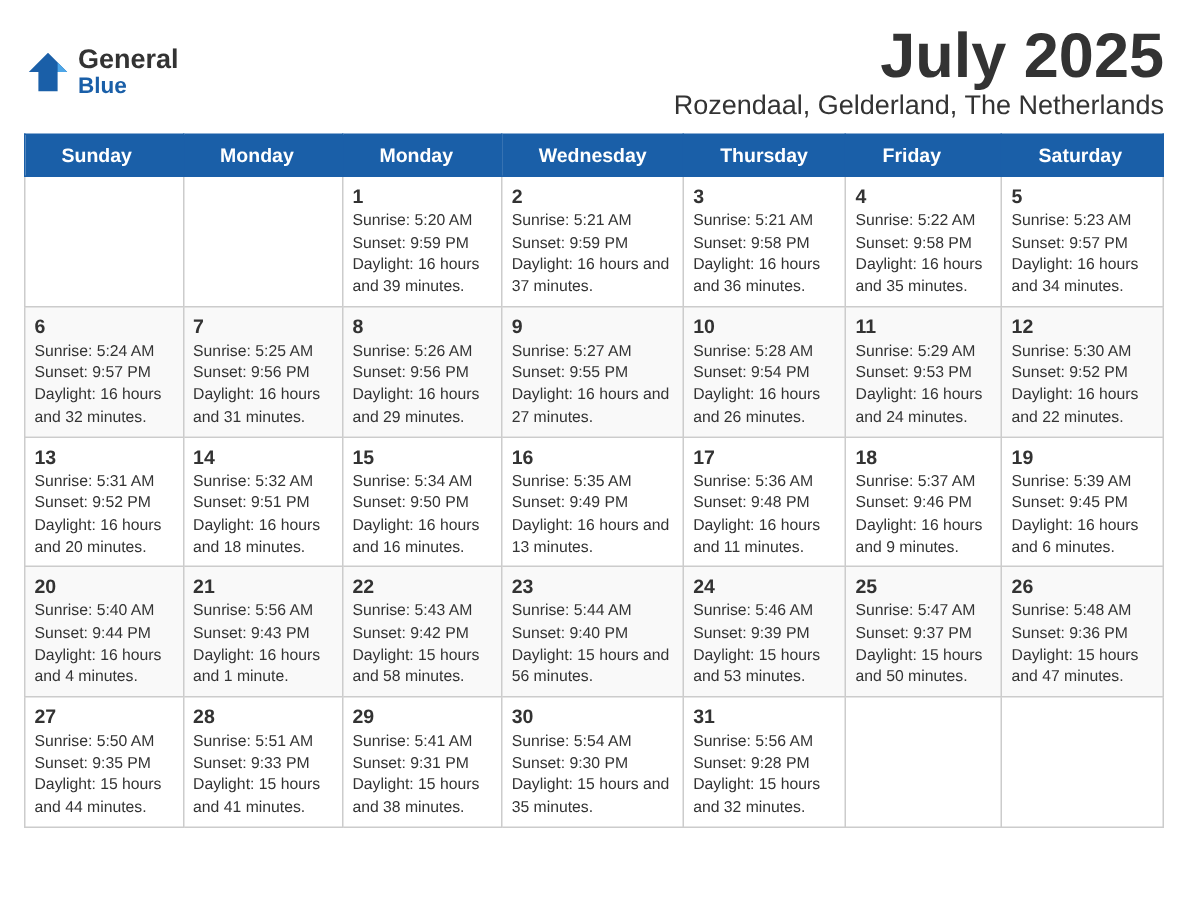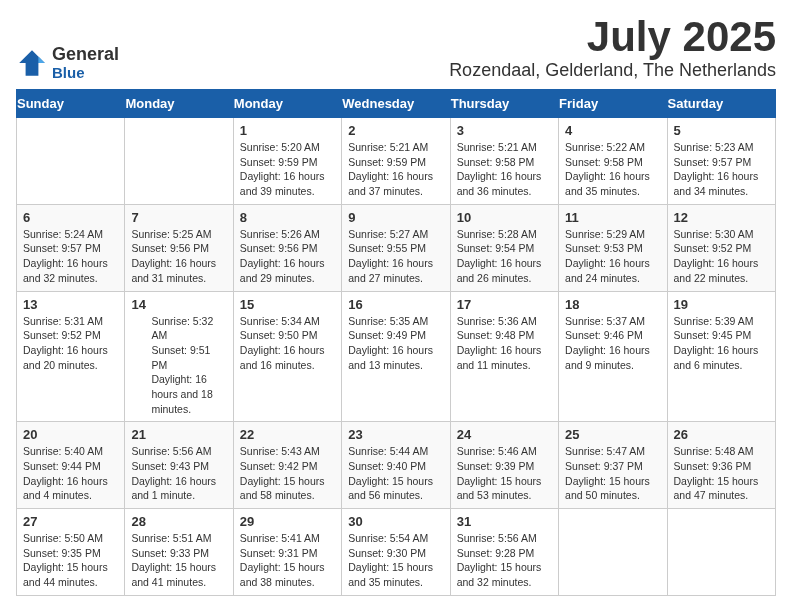--- a/index.html
+++ b/index.html
@@ -6,21 +6,21 @@
     body {
       font-family: Arial, sans-serif;
       background: #fff;
       width: 792px;
       min-height: 612px;
       padding: 16px;
     }
     .header-section {
       display: flex;
       justify-content: space-between;
-      align-items: flex-end;
+      align-items: center;
       margin-bottom: 8px;
     }
     .logo {
       display: flex;
       align-items: center;
       gap: 4px;
     }
     .logo-text {
       display: flex;
       flex-direction: column;
@@ -56,21 +56,21 @@
     }
     .calendar-table {
       width: 100%;
       border-collapse: collapse;
       border: 1px solid #ccc;
     }
     .calendar-table th {
       background-color: #1a5fa8;
       color: #fff;
       text-align: left;
-      padding: 6px 0;
+      padding: 6px 24px;
       font-size: 13px;
       border: 1px solid #1a5fa8;
     }
     .calendar-table td {
       vertical-align: top;
       padding: 5px 6px;
       border: 1px solid #ccc;
       width: calc(100% / 7);
       min-height: 80px;
       font-size: 11px;
@@ -208,21 +208,21 @@
       </tr>
       <tr>
         <td>
           <div class="day-number">13</div>
           <div class="day-info" style="white-space: pre-line;">Sunrise: 5:31 AM
 Sunset: 9:52 PM
 Daylight: 16 hours and 20 minutes.</div>
         </td>
         <td>
           <div class="day-number">14</div>
-          <div class="day-info" style="white-space: pre-line; margin-left: 20px;">Sunrise: 5:32 AM
+          <div class="day-info" style="white-space: pre-line;">Sunrise: 5:32 AM
 Sunset: 9:51 PM
 Daylight: 16 hours and 18 minutes.</div>
         </td>
         <td>
           <div class="day-number">15</div>
           <div class="day-info" style="white-space: pre-line;">Sunrise: 5:34 AM
 Sunset: 9:50 PM
 Daylight: 16 hours and 16 minutes.</div>
         </td>
         <td>

